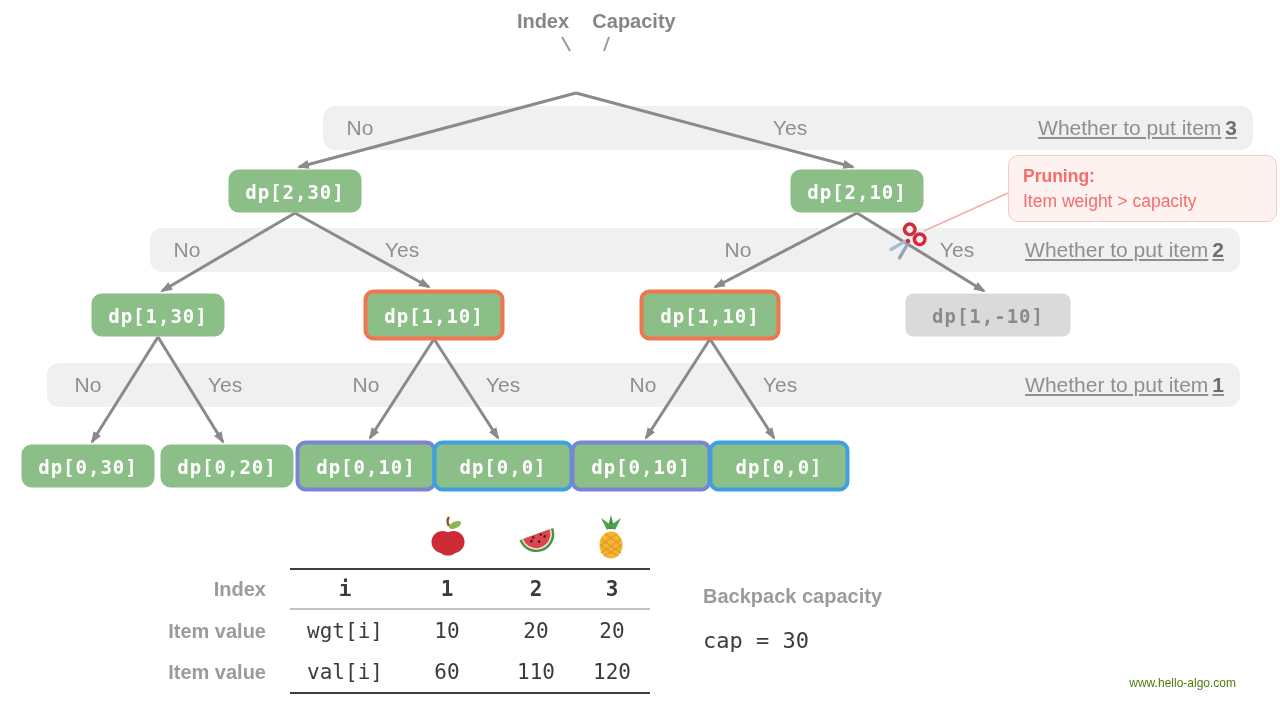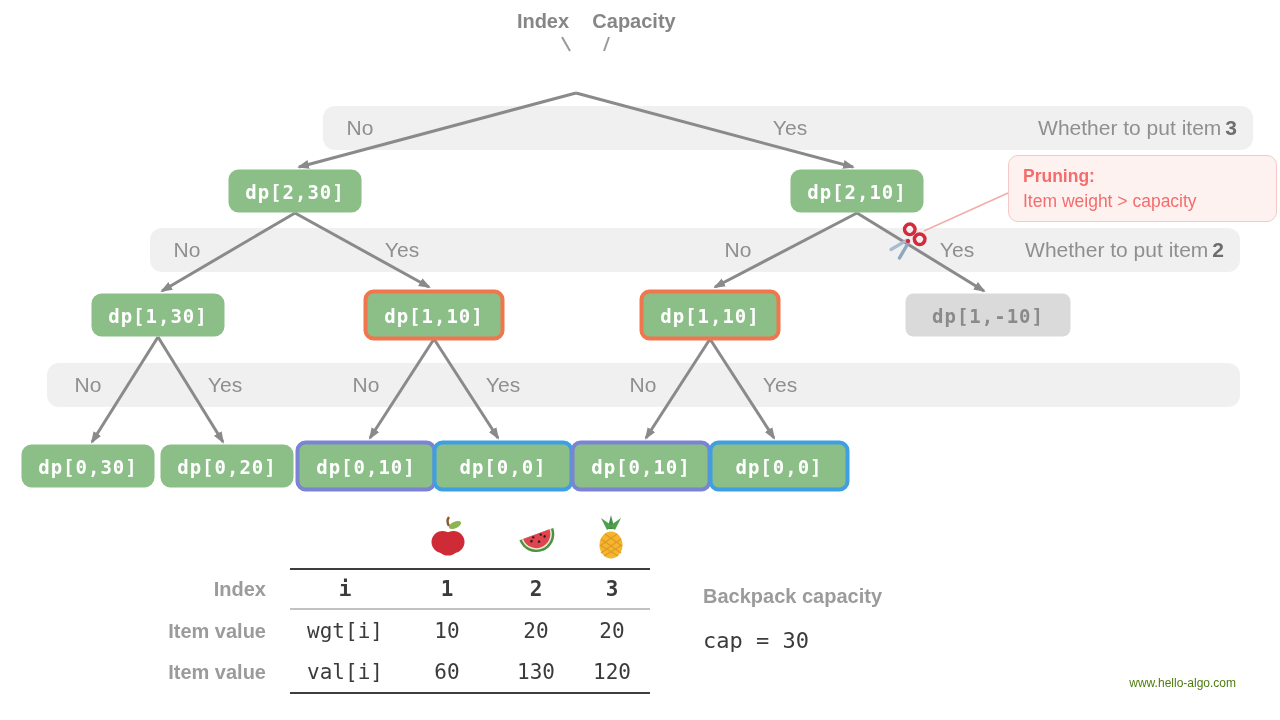--- a/index.html
+++ b/index.html
@@ -8,21 +8,21 @@
     font-family:"Liberation Sans",sans-serif;overflow:hidden;
   }
   
   .band{position:absolute;background:var(--band-gray);border-radius:12px;z-index:1;}
   .band-choice{
     position:absolute;top:50%;transform:translate(-50%,-50%);
     font-size:21px;color:#8f8f8f;white-space:nowrap;
   }
   .band-question{
     position:absolute;right:16px;top:50%;transform:translateY(-50%);
-    font-size:21px;color:#8f8f8f;white-space:nowrap;
+    font-size:21px;color:#8f8f8f;white-space:nowrap;text-decoration:underline;
   }
   .band-question b{color:#6e6e6e;margin-left:4px;}
   
   #overlay{position:absolute;left:0;top:0;z-index:2;pointer-events:none;}
   
   .node{
     position:absolute;transform:translate(-50%,-50%);
     width:133px;height:43px;border-radius:10px;box-sizing:border-box;
     display:flex;align-items:center;justify-content:center;
     font-family:"DejaVu Sans Mono","Liberation Mono",monospace;
@@ -172,21 +172,21 @@
   <span class="cell bold" style="left:536px;top:589px;">2</span>
   <span class="cell bold" style="left:612px;top:589px;">3</span>
 
   <span class="cell" style="left:345px;top:631px;">wgt[i]</span>
   <span class="cell" style="left:447px;top:631px;">10</span>
   <span class="cell" style="left:536px;top:631px;">20</span>
   <span class="cell" style="left:612px;top:631px;">20</span>
 
   <span class="cell" style="left:345px;top:672px;">val[i]</span>
   <span class="cell" style="left:447px;top:672px;">60</span>
-  <span class="cell" style="left:536px;top:672px;">130</span>
+  <span class="cell" style="left:536px;top:672px;">110</span>
   <span class="cell" style="left:612px;top:672px;">120</span>
 
   <span class="cap-label">Backpack capacity</span>
   <span class="cap-value">cap = 30</span>
 
   <span class="watermark">www.hello-algo.com</span>
 <div class="band" style="left: 323px; top: 106px; width: 930px; height: 44px;">
       <span class="band-choice" style="left: 37px;">No</span>
       <span class="band-choice" style="left: 467px;">Yes</span>
       <span class="band-question"><span>Whether to put item</span><b>3</b></span>
@@ -198,20 +198,21 @@
       <span class="band-choice" style="left: 807px;">Yes</span>
       <span class="band-question"><span>Whether to put item</span><b>2</b></span>
     </div>
     <div class="band" style="left: 47px; top: 363px; width: 1193px; height: 44px;">
       <span class="band-choice" style="left: 41px;">No</span>
       <span class="band-choice" style="left: 178px;">Yes</span>
       <span class="band-choice" style="left: 319px;">No</span>
       <span class="band-choice" style="left: 456px;">Yes</span>
       <span class="band-choice" style="left: 596px;">No</span>
       <span class="band-choice" style="left: 733px;">Yes</span>
+      <span class="band-question"><span>Whether to put item</span><b>1</b></span>
     </div>
     <div class="node green" style="left: 295px; top: 191px;">dp[2,30]</div>
     <div class="node green" style="left: 857px; top: 191px;">dp[2,10]</div>
     <div class="node green" style="left: 158px; top: 315px;">dp[1,30]</div>
     <div class="node orange" style="left: 434px; top: 315px; width: 141px;">dp[1,10]</div>
     <div class="node orange" style="left: 710px; top: 315px; width: 141px;">dp[1,10]</div>
     <div class="node gray" style="left: 988px; top: 315px; width: 165px;">dp[1,-10]</div>
     <div class="node green" style="left: 88px; top: 466px;">dp[0,30]</div>
     <div class="node green" style="left: 227px; top: 466px;">dp[0,20]</div>
     <div class="node purple" style="left: 366px; top: 466px; width: 141px;">dp[0,10]</div>

